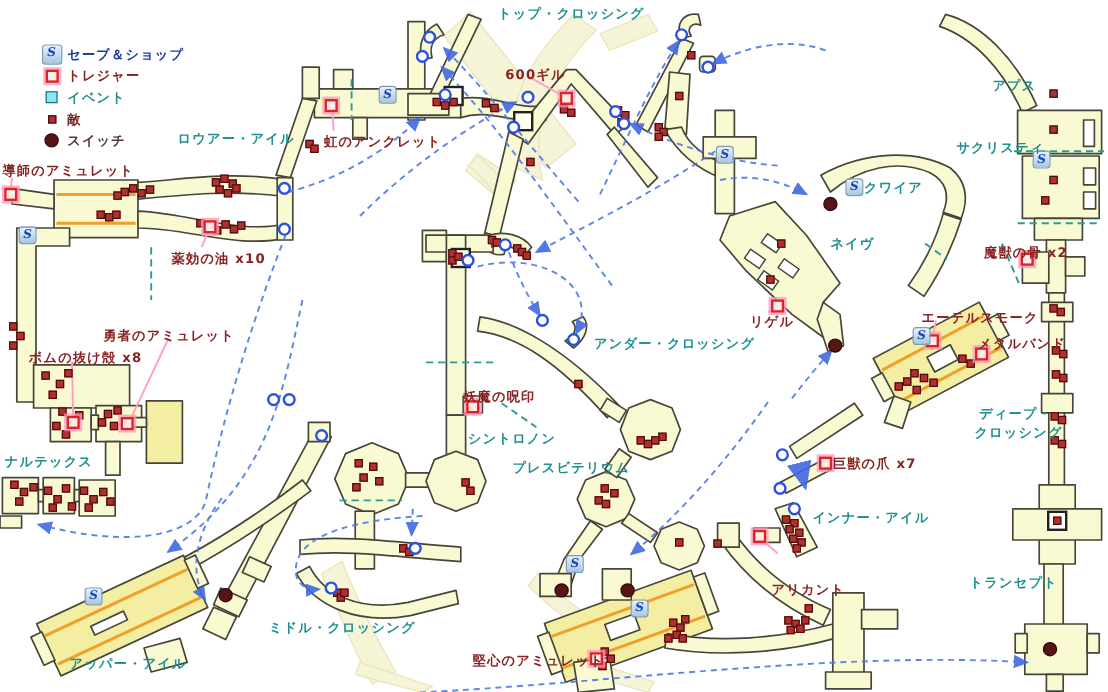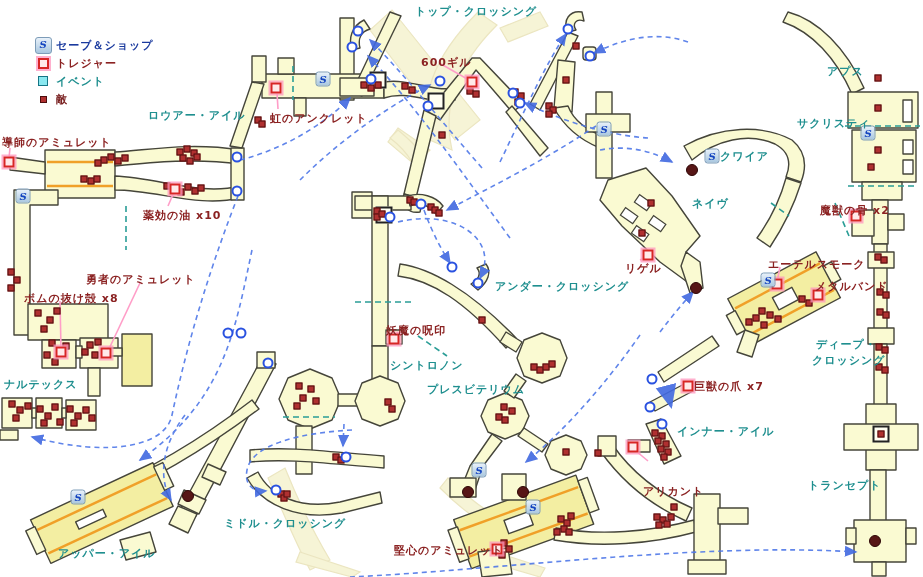--- a/index.html
+++ b/index.html
@@ -542,14 +542,20 @@
           <span class="evt"></span>
         </span>
         <span class="legend-label" style="color: rgb(31, 143, 143);">イベント</span>
       </div>
       <div class="legend-row">
         <span class="legend-icon">
           <span class="enemy" style="display: inline-block;"></span>
         </span>
         <span class="legend-label" style="color: rgb(122, 34, 34);">敵</span>
       </div>
+      <div class="legend-row">
+        <span class="legend-icon">
+          <span class="switch" style="display: inline-block;"></span>
+        </span>
+        <span class="legend-label" style="color: rgb(85, 51, 68);">スイッチ</span>
+      </div>
     </div>
 </div>
 
 </body></html>

